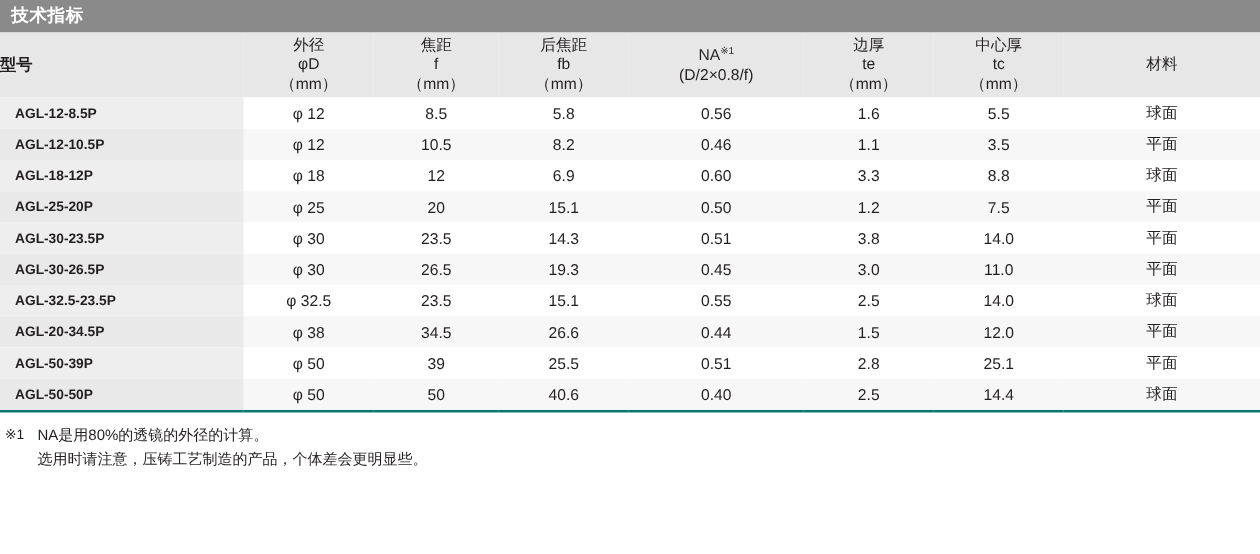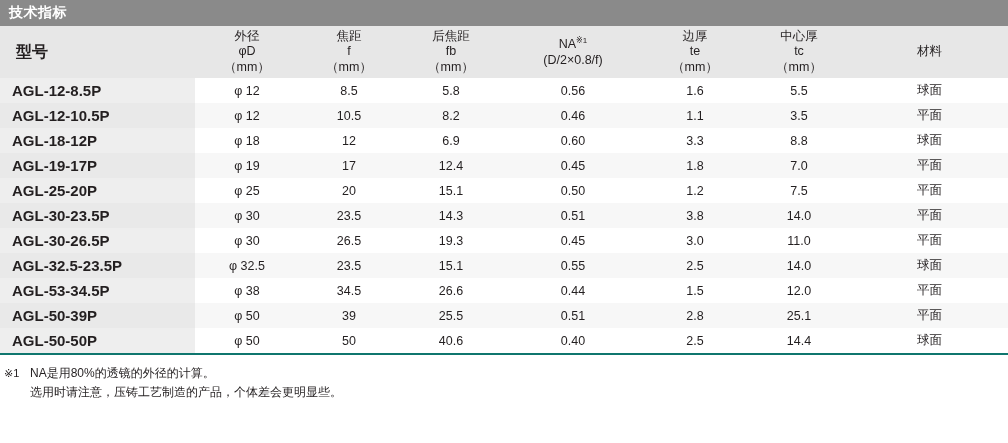--- a/index.html
+++ b/index.html
@@ -52,44 +52,44 @@
     font-weight: normal;
     color: #231f20;
     height: 52px;
     vertical-align: middle;
     text-align: center;
     line-height: 1.25;
     border-bottom: 1px solid #b5b5b5;
   }
   thead th.model-head {
     text-align: left;
-    padding-left: 16px;
+    padding-left: 0;
     font-weight: bold;
-    font-size: 16px;
+    font-size: 13px;
   }
   thead th .sup {
     font-size: 8px;
     vertical-align: super;
   }
   tbody td {
     height: 25px;
     font-size: 12.5px;
     text-align: center;
     vertical-align: middle;
     border-bottom: 1px dashed #bdbdbd;
     color: #231f20;
   }
   tbody tr:last-child td {
     border-bottom: 2px solid #0f766e;
   }
   tbody td.model {
     text-align: left;
     padding-left: 12px;
     font-weight: bold;
-    font-size: 15px;
+    font-size: 11px;
     background: #efefef;
   }
   tbody tr:nth-child(odd) td:not(.model) {
     background: #ffffff;
   }
   tbody tr:nth-child(even) td:not(.model) {
     background: #f7f7f7;
   }
   tbody tr td.model {
     background: #eeeeee;
@@ -208,30 +208,20 @@
         <td class="model">AGL-18-12P</td>
         <td>φ 18</td>
         <td>12</td>
         <td>6.9</td>
         <td>0.60</td>
         <td>3.3</td>
         <td>8.8</td>
         <td>球面</td>
       </tr>
       <tr>
-        <td class="model">AGL-19-17P</td>
-        <td>φ 19</td>
-        <td>17</td>
-        <td>12.4</td>
-        <td>0.45</td>
-        <td>1.8</td>
-        <td>7.0</td>
-        <td>平面</td>
-      </tr>
-      <tr>
         <td class="model">AGL-25-20P</td>
         <td>φ 25</td>
         <td>20</td>
         <td>15.1</td>
         <td>0.50</td>
         <td>1.2</td>
         <td>7.5</td>
         <td>平面</td>
       </tr>
       <tr>
@@ -258,21 +248,21 @@
         <td class="model">AGL-32.5-23.5P</td>
         <td>φ 32.5</td>
         <td>23.5</td>
         <td>15.1</td>
         <td>0.55</td>
         <td>2.5</td>
         <td>14.0</td>
         <td>球面</td>
       </tr>
       <tr>
-        <td class="model">AGL-53-34.5P</td>
+        <td class="model">AGL-20-34.5P</td>
         <td>φ 38</td>
         <td>34.5</td>
         <td>26.6</td>
         <td>0.44</td>
         <td>1.5</td>
         <td>12.0</td>
         <td>平面</td>
       </tr>
       <tr>
         <td class="model">AGL-50-39P</td>

